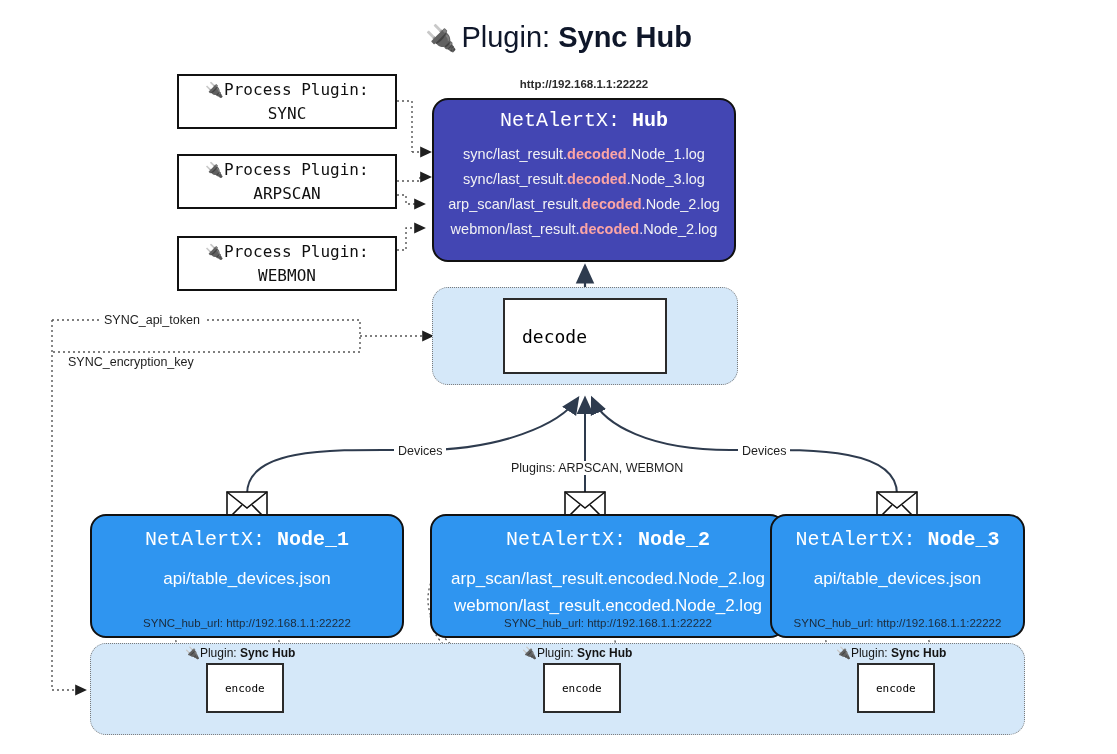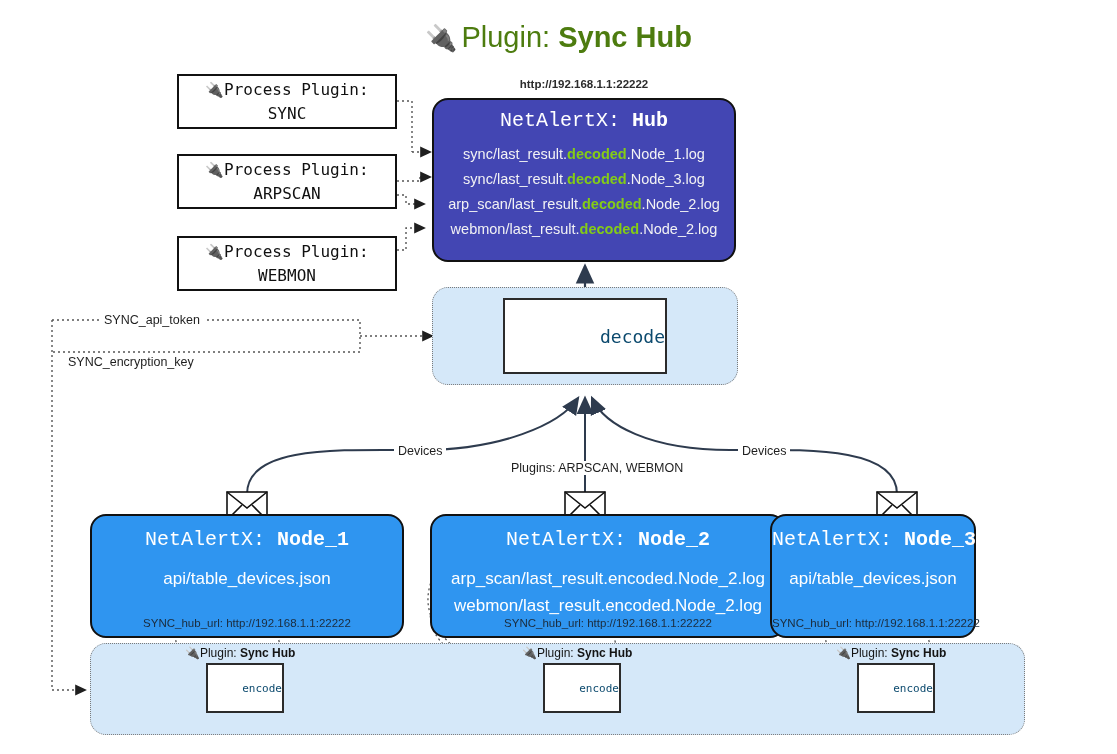--- a/index.html
+++ b/index.html
@@ -13,21 +13,21 @@
   }
   #canvas{position:absolute;left:0;top:0;width:1117px;height:754px;}
   svg.layer{position:absolute;left:0;top:0;width:1117px;height:754px;pointer-events:none;}
 
   
   .title{
     position:absolute;left:0;top:14px;width:1117px;
     text-align:center;
     font-size:29px;
     line-height:46px;
-    color:#4d7c0f;
+    color:#0f172a;
     white-space:nowrap;
   }
   .title .plug{font-size:26px;margin-right:4px;}
   .title .b{font-weight:bold;}
 
   
   .box{position:absolute;box-sizing:border-box;}
 
   .plugin-box{
     background:#ffffff;
@@ -57,21 +57,21 @@
     white-space:nowrap;
   }
   .hub-title b{font-weight:bold;}
   .hub-line{
     font-size:14.5px;
     line-height:25px;
     text-align:center;
     white-space:nowrap;
     color:#f2f2f4;
   }
-  .hub-line b{font-weight:bold;color:#84cc16;}
+  .hub-line b{font-weight:bold;color:#fca5a5;}
 
   .node-box{
     background:#2f95f0;
     border:2px solid #111111;
     border-radius:16px;
     color:#ffffff;
     padding-top:12px;
     box-sizing:border-box;
   }
   .node-title{
@@ -99,23 +99,24 @@
 
   .pool{
     background:#d5e8f9;
     border:1.5px dotted #7a7a7a;
     border-radius:16px;
   }
 
   .white-box{
     background:#ffffff;
     border:2px solid #2b2b2b;
-    display:flex;align-items:center;justify-content:flex-end;
+    display:flex;align-items:center;justify-content:flex-start;
     font-family:"DejaVu Sans Mono","Liberation Mono",monospace;
-    color:#0c4a6e;
+    color:#000000;
+    padding-left:17px;
   }
 
   .edge-label{
     position:absolute;
     font-size:12.5px;
     color:#1e1e1e;
     background:#ffffff;
     padding:0 4px;
     white-space:nowrap;
   }
@@ -282,21 +283,21 @@
 
   <div class="box node-box" style="left:430px;top:514px;width:356px;height:124px;">
     <div class="node-title">
       <span>NetAlertX: </span><b>Node_2</b>
     </div>
     <div class="node-line">arp_scan/last_result.encoded.Node_2.log</div>
     <div class="node-line">webmon/last_result.encoded.Node_2.log</div>
     <div class="node-url">SYNC_hub_url: http://192.168.1.1:22222</div>
   </div>
 
-  <div class="box node-box" style="left:770px;top:514px;width:206px;height:124px;">
+  <div class="box node-box" style="left:770px;top:514px;width:255px;height:124px;">
     <div class="node-title">
       <span>NetAlertX: </span><b>Node_3</b>
     </div>
     <div class="node-line">api/table_devices.json</div>
     <div class="node-url">SYNC_hub_url: http://192.168.1.1:22222</div>
   </div>
 
   <div class="box pool" style="left:90px;top:643px;width:935px;height:92px;"></div>
 
   <div class="small-label" style="left:185px;top:646px;">

